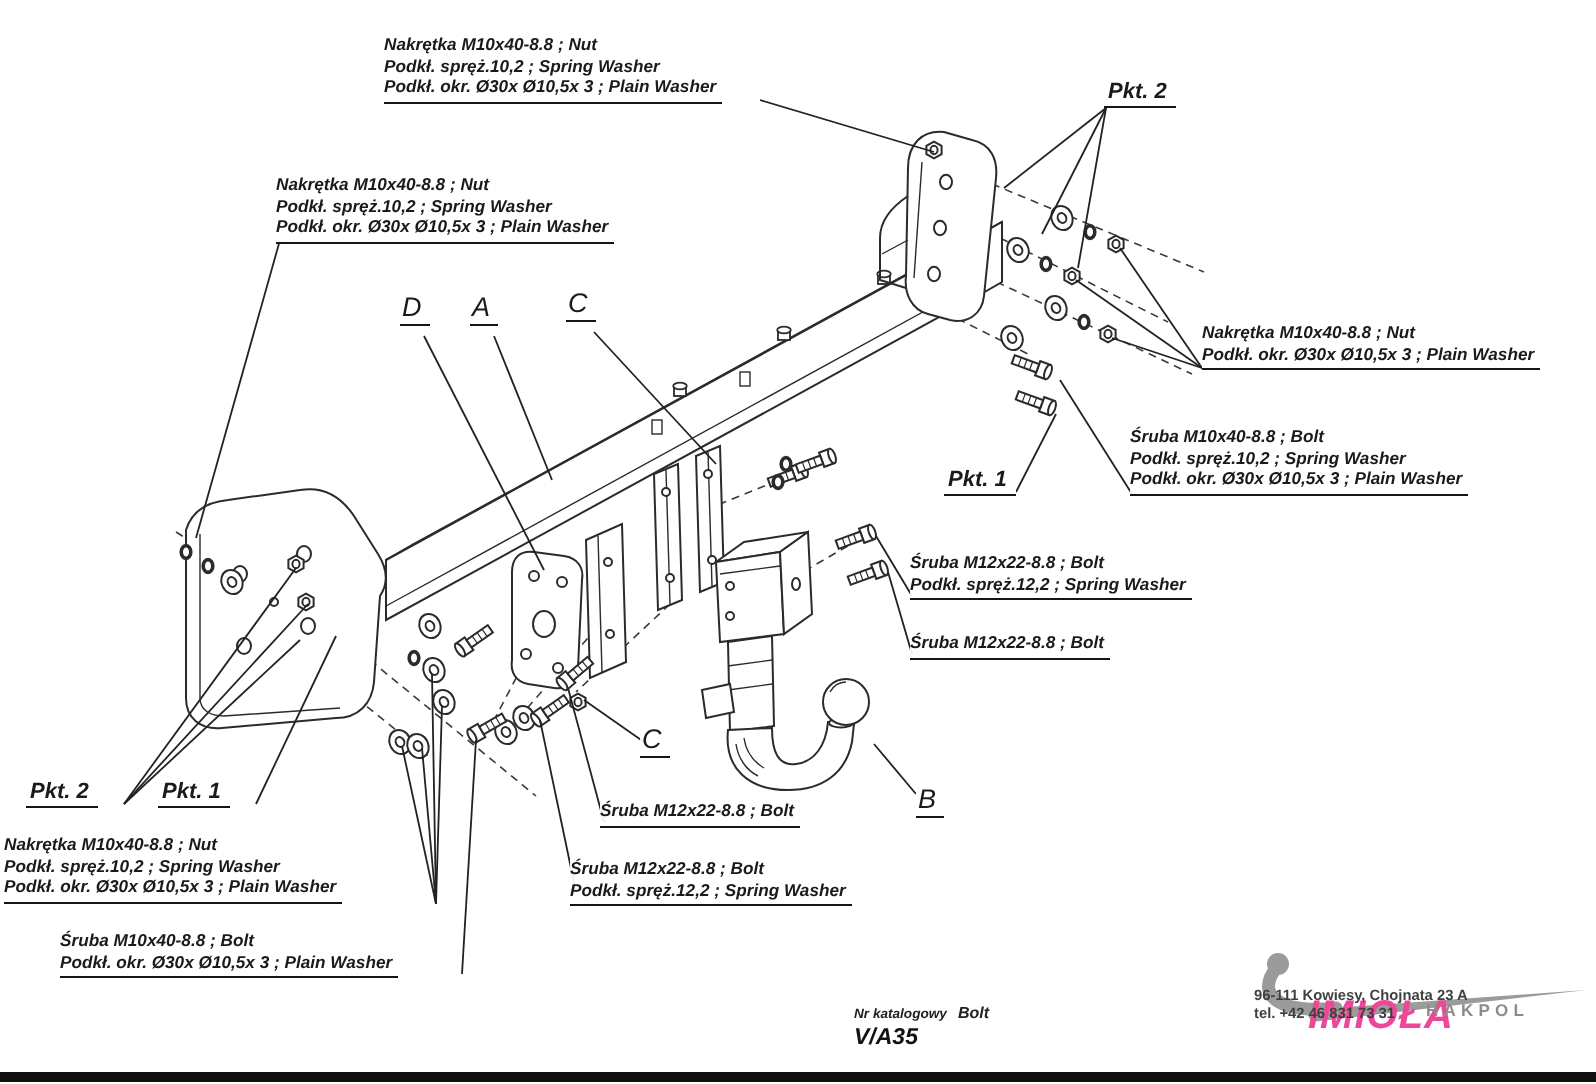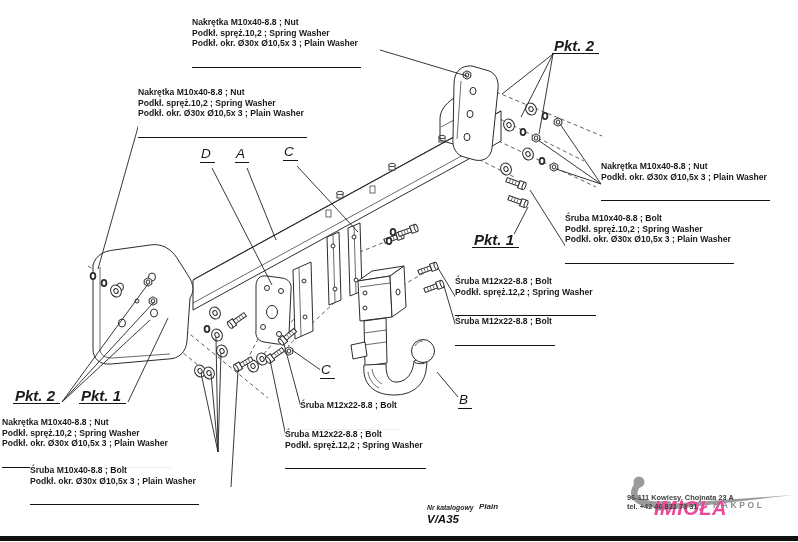--- a/index.html
+++ b/index.html
@@ -1,23 +1,23 @@
 <!DOCTYPE html>
 <html><head>
 <meta charset="utf-8">
 <style>
   html,body{margin:0;padding:0;background:#fff;}
   .stage{position:relative;width:798px;height:542px;background:#ffffff;overflow:hidden;
          font-family:"Liberation Sans",sans-serif;color:#1a1a1a;}
   svg.draw{position:absolute;left:0;top:0;}
   
-  .co{position:absolute;font-weight:bold;font-size:8.6px;line-height:10.6px;
-      white-space:nowrap;border-bottom:1.3px solid #151515;padding:0 3px 18px 0;
+  .co{position:absolute;font-style:italic;font-weight:bold;font-size:8.6px;line-height:10.6px;
+      white-space:nowrap;border-bottom:1.3px solid #151515;padding:0 3px 2px 0;
       background:rgba(255,255,255,.93);}
-  .pkt{position:absolute;font-style:italic;font-weight:bold;font-size:15px;line-height:12px;
+  .pkt{position:absolute;font-style:italic;font-weight:bold;font-size:11px;line-height:12px;
        border-bottom:1.3px solid #151515;padding:0 5px 1px 2px;background:rgba(255,255,255,.93);}
   .ltr{position:absolute;font-style:italic;font-size:13.5px;line-height:14px;
        border-bottom:1.3px solid #151515;padding:0 4px 1px 1px;background:rgba(255,255,255,.93);}
   
   .f-small{position:absolute;font-style:italic;font-weight:bold;font-size:6.8px;color:#222;}
   .f-med{position:absolute;font-style:italic;font-weight:bold;font-size:8px;color:#222;}
   .f-val{position:absolute;font-style:italic;font-weight:bold;font-size:11.5px;color:#111;text-align:center;}
   .addr{position:absolute;font-weight:bold;font-size:7.4px;line-height:9px;color:#3f3f3f;}
   .logo{position:absolute;left:654px;top:477px;font-style:italic;font-weight:bold;font-size:20px;
         letter-spacing:.5px;color:#ec4899;margin-top:20px;}
@@ -286,21 +286,21 @@
 </div>
 
 <span class="ltr" style="left:200px;top:147px">D</span>
 <span class="ltr" style="left:235px;top:147px">A</span>
 <span class="ltr" style="left:283px;top:145px">C</span>
 <span class="ltr" style="left:320px;top:363px">C</span>
 <span class="ltr" style="left:458px;top:393px">B</span>
 
 <span class="f-small" style="left:427px;top:504px">Nr katalogowy</span>
 <span class="f-val" style="left:427px;top:513px">V/A35</span>
-<span class="f-med" style="left:479px;top:502px">Plain</span>
+<span class="f-med" style="left:479px;top:502px">Bolt</span>
 
 <span class="logo">IMIOŁA</span>
 <span class="logo-sub">HAKPOL</span>
 
 <div class="addr" style="left:627px;top:493px">
   <div>96-111 Kowiesy, Chojnata 23 A</div>
   <div>tel. +42 46 831 73 31</div>
 </div>
 
 <div class="botbar"></div>

